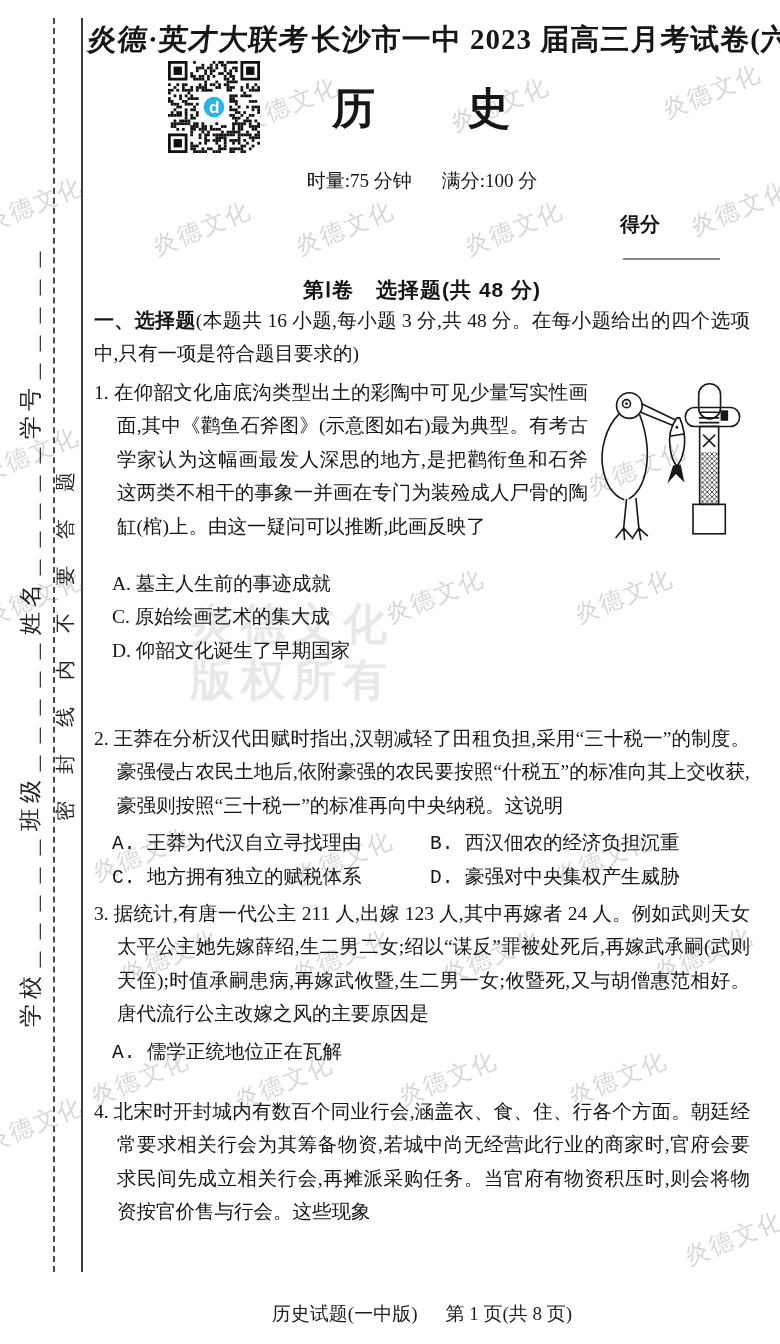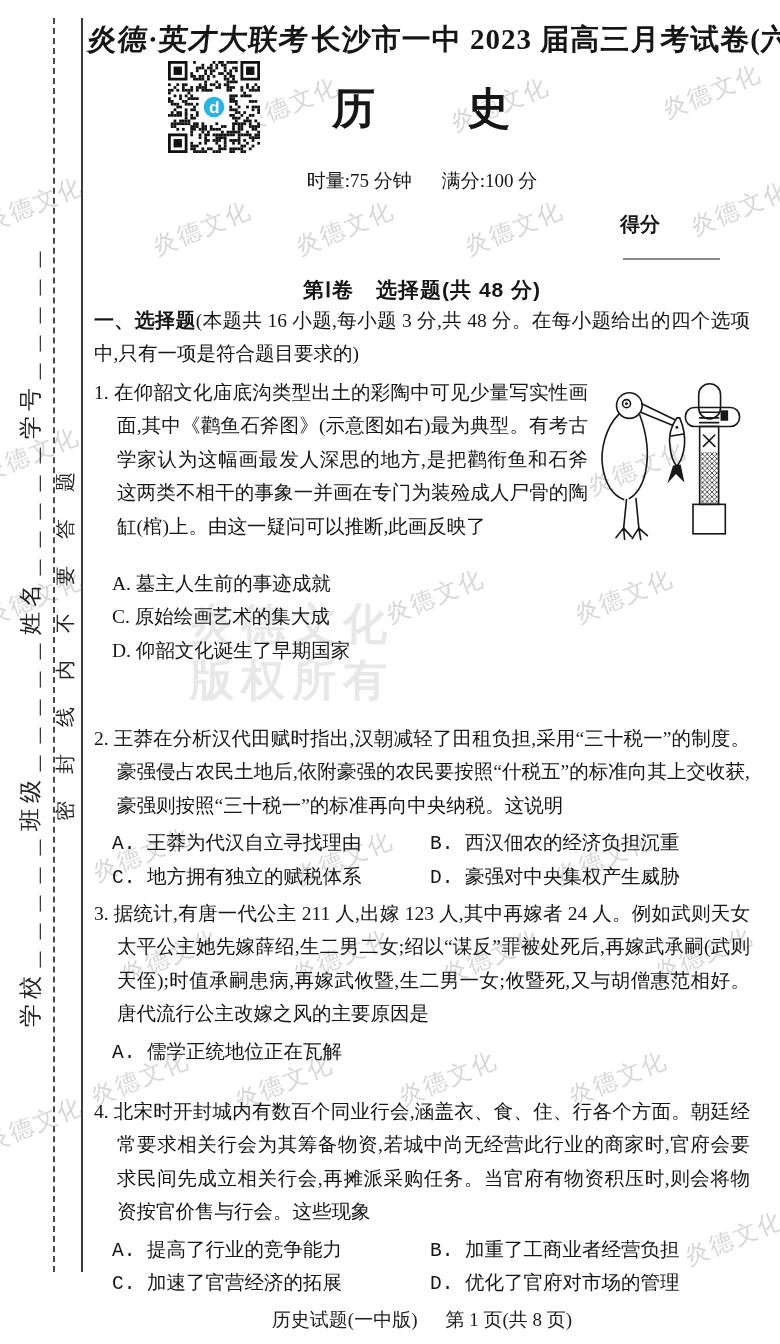--- a/index.html
+++ b/index.html
@@ -37,21 +37,21 @@
   .intro b{font-family:"Liberation Sans",sans-serif;font-size:20px;}
   .q{position:absolute;left:0;width:656px;font-size:19.5px;line-height:33.4px;}
   .stem{margin:0;padding-left:23px;text-indent:-23px;text-align:justify;}
   .qno{margin-right:5px;}
   .fig{float:right;width:152px;height:172px;margin:2px 0 6px 10px;}
   .opts{margin-top:6px;}
   #q1 .opts{margin-top:24px;}
   .opt{padding-left:18px;}
   .optrow{display:flex;padding-left:18px;font-family:Liberation Mono, monospace;}
   .optrow .o1{width:318px;flex:none;}
-  .footer{position:absolute;left:94px;top:1301px;width:656px;text-align:center;font-size:19px;color:#1d1d1d;margin-top:6px;}
+  .footer{position:absolute;left:94px;top:1301px;width:656px;text-align:center;font-size:19px;color:#1d1d1d;}
   .fgap{margin-left:28px;}
 </style>
 </head>
 <body>
 
 <div class="page">
 
   <div id="wm-layer">
       <div class="wm" style="left: 238px; top: 88px;">炎德文化</div>
       <div class="wm" style="left: 448px; top: 88px;">炎德文化</div>
@@ -548,30 +548,20 @@
       <p class="stem"><span class="qno">3.</span><span>据统计,有唐一代公主 211 人,出嫁 123 人,其中再嫁者 24 人。例如武则天女太平公主她先嫁薛绍,生二男二女;绍以“谋反”罪被处死后,再嫁武承嗣(武则天侄);时值承嗣患病,再嫁武攸暨,生二男一女;攸暨死,又与胡僧惠范相好。唐代流行公主改嫁之风的主要原因是</span></p>
       <div class="opts">
         <div class="optrow">
           <span class="o1">A. 儒学正统地位正在瓦解</span>
         </div>
       </div>
     </div>
 
     <div class="q" id="q4" style="top:1095px">
       <p class="stem"><span class="qno">4.</span><span>北宋时开封城内有数百个同业行会,涵盖衣、食、住、行各个方面。朝廷经常要求相关行会为其筹备物资,若城中尚无经营此行业的商家时,官府会要求民间先成立相关行会,再摊派采购任务。当官府有物资积压时,则会将物资按官价售与行会。这些现象</span></p>
-      <div class="opts">
-        <div class="optrow">
-          <span class="o1">A. 提高了行业的竞争能力</span>
-          <span>B. 加重了工商业者经营负担</span>
-        </div>
-        <div class="optrow">
-          <span class="o1">C. 加速了官营经济的拓展</span>
-          <span>D. 优化了官府对市场的管理</span>
-        </div>
-      </div>
     </div>
 
   </div>
 
   <div class="footer">
     <span>历史试题(一中版)</span><span class="fgap">第 1 页(共 8 页)</span>
   </div>
 
 </div>
 

